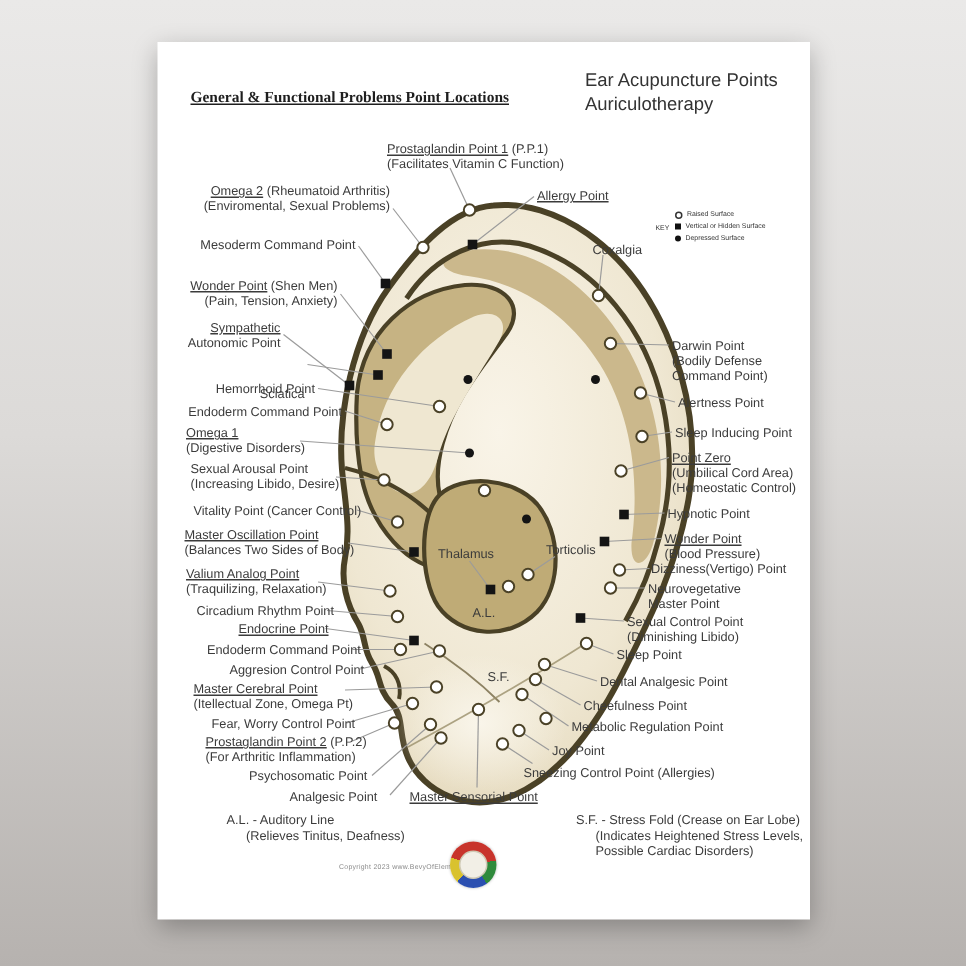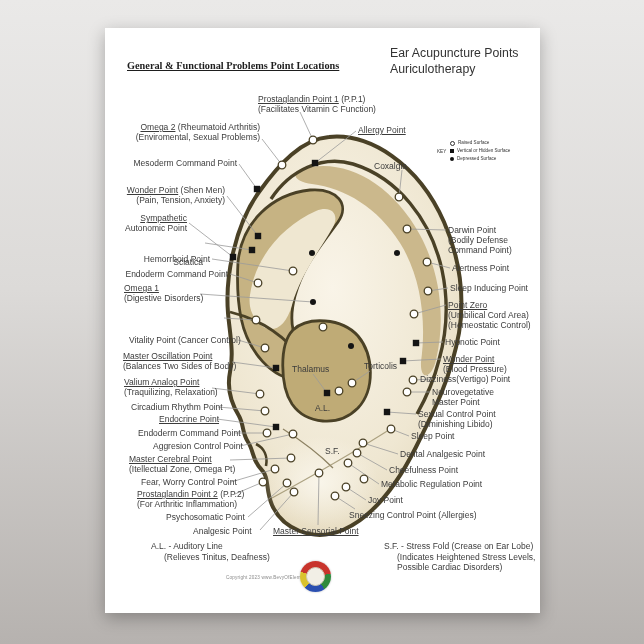--- a/index.html
+++ b/index.html
@@ -223,20 +223,24 @@
       <div class="pt-label al-r" style="right: 434px; top: 254px;">
         <div>Hemorrhoid Point</div>
       </div>
       <div class="pt-label al-r" style="right: 416px; top: 269px;">
         <div>Endoderm Command Point</div>
       </div>
       <div class="pt-label" style="left: 124px; top: 283px;">
         <div><span class="ul">Omega 1</span></div>
         <div>(Digestive Disorders)</div>
       </div>
+      <div class="pt-label" style="left: 127px; top: 307px;">
+        <div>Sexual Arousal Point</div>
+        <div>(Increasing Libido, Desire)</div>
+      </div>
       <div class="pt-label" style="left: 129px; top: 335px;">
         <div>Vitality Point (Cancer Control)</div>
       </div>
       <div class="pt-label" style="left: 123px; top: 351px;">
         <div><span class="ul">Master Oscillation Point</span></div>
         <div>(Balances Two Sides of Body)</div>
       </div>
       <div class="pt-label" style="left: 124px; top: 377px;">
         <div><span class="ul">Valium Analog Point</span></div>
         <div>(Traquilizing, Relaxation)</div>
@@ -278,21 +282,21 @@
       </div>
       <div class="pt-label" style="left: 364px; top: 361px;">
         <div>Torticolis</div>
       </div>
       <div class="pt-label" style="left: 315px; top: 403px;">
         <div>A.L.</div>
       </div>
       <div class="pt-label" style="left: 325px; top: 446px;">
         <div>S.F.</div>
       </div>
-      <div class="pt-label" style="left: 374px; top: 161px;">
+      <div class="pt-label" style="left: 395px; top: 161px;">
         <div>Coxalgia</div>
       </div>
       <div class="pt-label" style="left: 448px; top: 225px;">
         <div>Darwin Point</div>
         <div>(Bodily Defense</div>
         <div>Command Point)</div>
       </div>
       <div class="pt-label" style="left: 452px; top: 263px;">
         <div>Alertness Point</div>
       </div>
@@ -304,21 +308,21 @@
         <div>(Umbilical Cord Area)</div>
         <div>(Homeostatic Control)</div>
       </div>
       <div class="pt-label" style="left: 445px; top: 337px;">
         <div>Hypnotic Point</div>
       </div>
       <div class="pt-label" style="left: 443px; top: 354px;">
         <div><span class="ul">Wonder Point</span></div>
         <div>(Blood Pressure)</div>
       </div>
-      <div class="pt-label" style="left: 420px; top: 374px;">
+      <div class="pt-label" style="left: 434px; top: 374px;">
         <div>Dizziness(Vertigo) Point</div>
       </div>
       <div class="pt-label" style="left: 432px; top: 387px;">
         <div>Neurovegetative</div>
         <div>Master Point</div>
       </div>
       <div class="pt-label" style="left: 418px; top: 409px;">
         <div>Sexual Control Point</div>
         <div>(Diminishing Libido)</div>
       </div>

